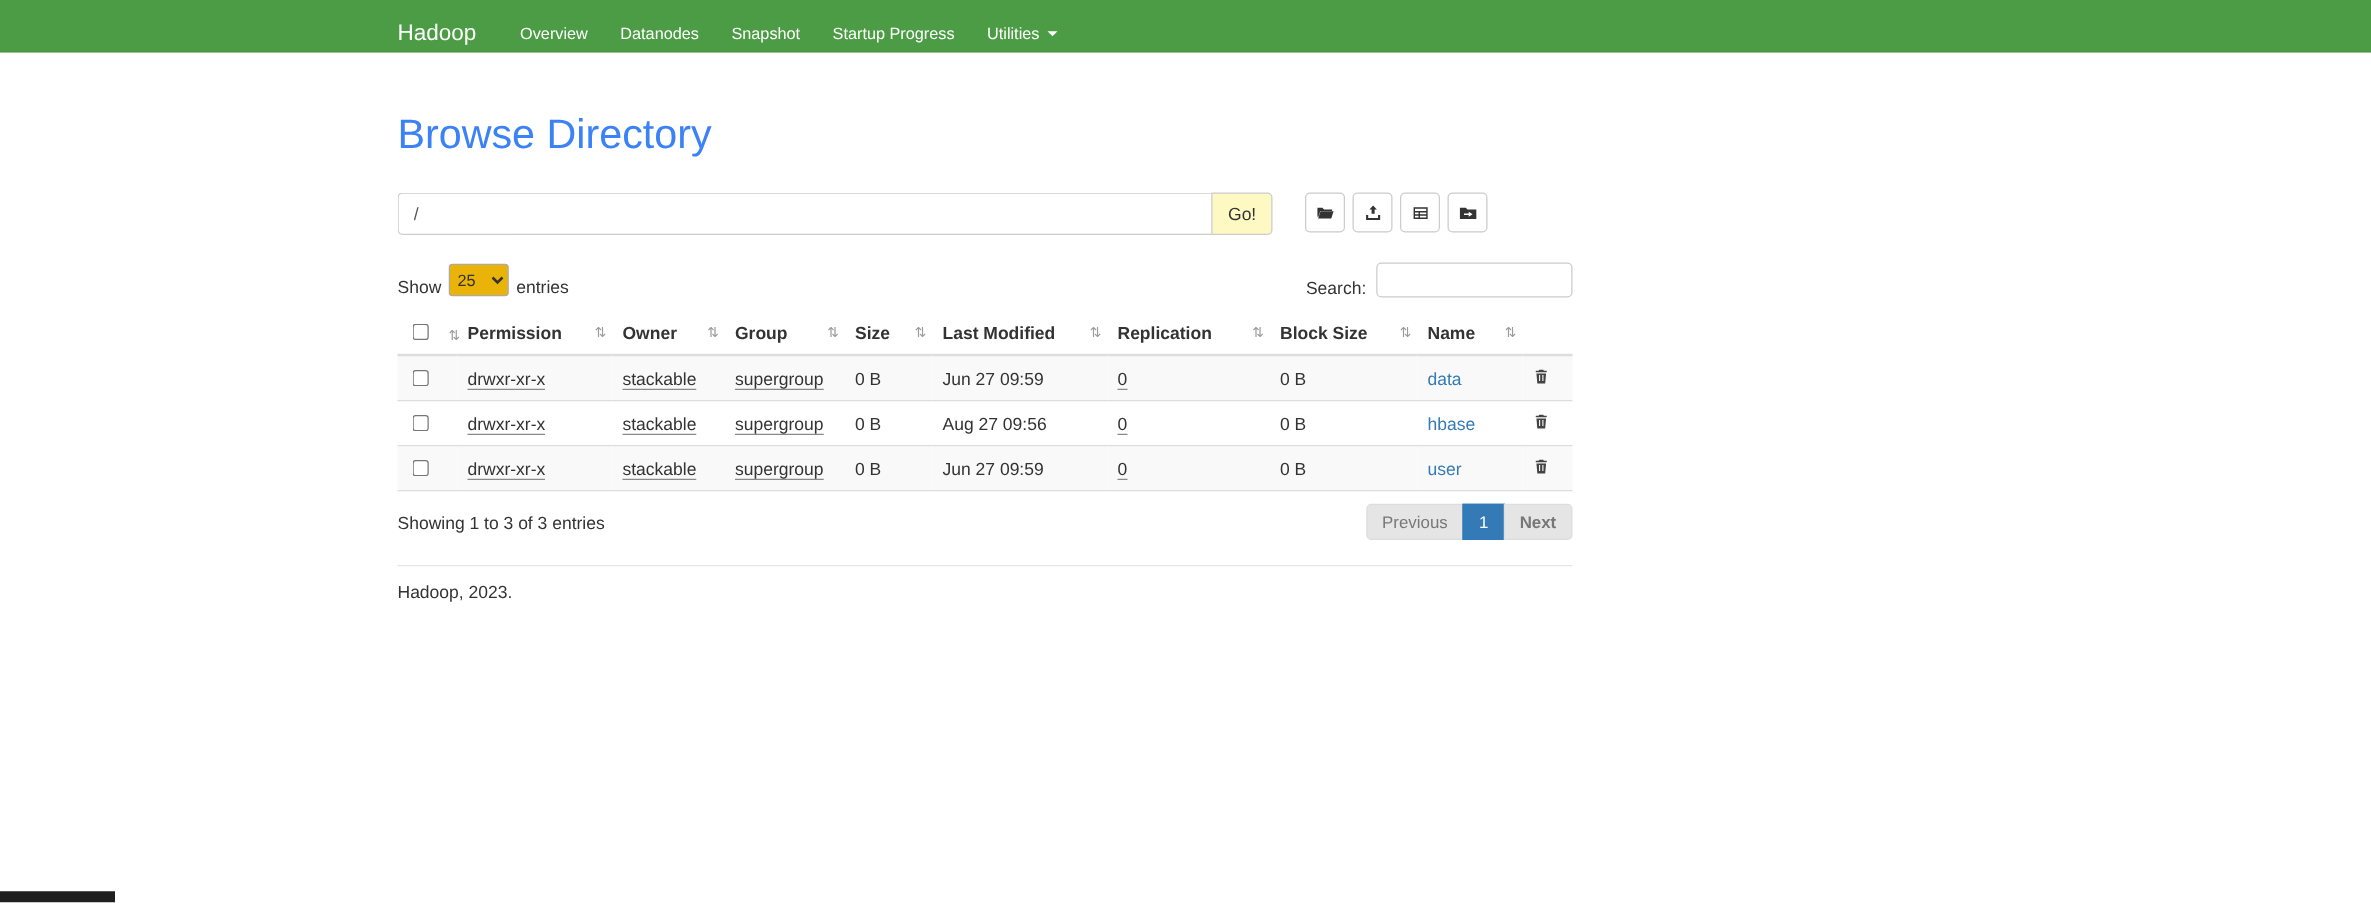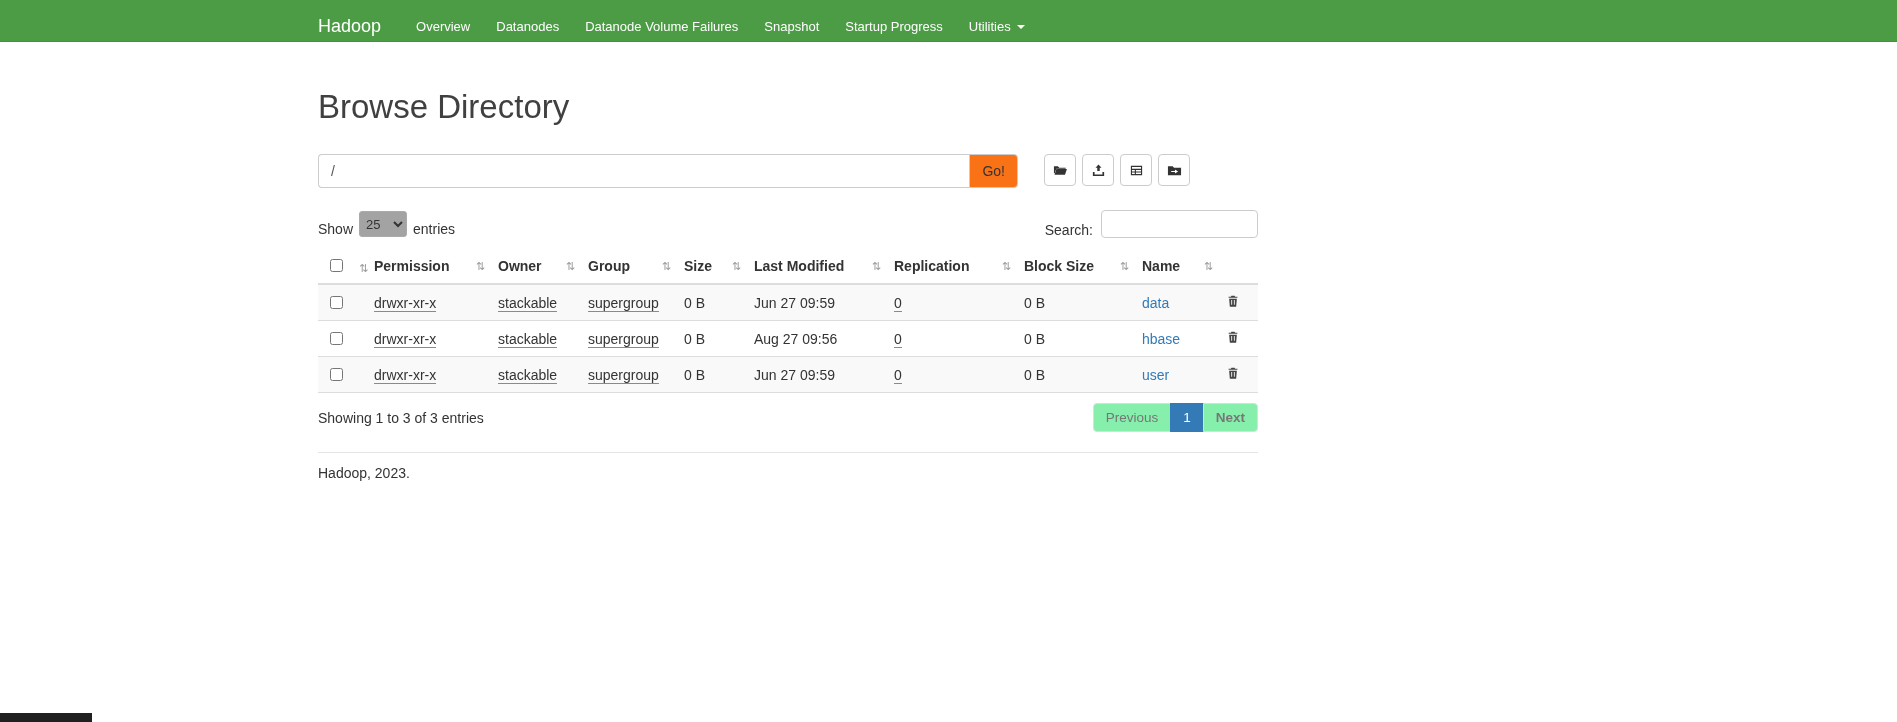--- a/index.html
+++ b/index.html
@@ -24,48 +24,48 @@
     color: #fff; font-size: 13px; text-decoration: none;
     padding: 0 13px; display: flex; align-items: center; height: 42px; white-space: nowrap;
   }
   .caret {
     display: inline-block; width: 0; height: 0;
     border-left: 4px solid transparent; border-right: 4px solid transparent;
     border-top: 4px solid #fff; margin-left: 6px;
   }
 
   
-  h1 { font-size: 33px; font-weight: 500; margin: 46px 0 28px 0; color: #404040; }
+  h1 { font-size: 33px; font-weight: 500; margin: 46px 0 28px 0; color: #3b82f6; }
 
   
   .explorer-bar { display: flex; align-items: flex-start; margin-bottom: 22px; }
   .input-group { display: flex; width: 700px; }
   .path-input {
     flex: 1; height: 34px; padding: 6px 12px;
     border: 1px solid #ccc; border-right: none;
     border-radius: 4px 0 0 4px; font-size: 14px; color: #555; outline: none;
   }
   .go-btn {
-    height: 34px; padding: 6px 12px; border: 1px solid #ccc; background: #f97316;
+    height: 34px; padding: 6px 12px; border: 1px solid #ccc; background: #fef9c3;
     border-radius: 0 4px 4px 0; font-size: 14px; color: #333; cursor: pointer;
   }
   .toolbar { display: flex; gap: 6px; margin-left: 26px; }
   .icon-btn {
     width: 32px; height: 32px; border: 1px solid #ccc; background: #fff;
     border-radius: 4px; display: flex; align-items: center; justify-content: center;
     cursor: pointer; padding: 0;
   }
   .icon-btn svg { width: 15px; height: 15px; fill: #333; }
 
   
   .table-controls { display: flex; justify-content: space-between; align-items: center; margin-bottom: 10px; }
   .show-entries { display: flex; align-items: flex-end; }
   .show-entries select {
     margin: 0 6px; height: 26px; border: 1px solid #aaa; border-radius: 3px;
-    font-size: 13px; padding: 2px 2px; width: 48px; background: #a3a3a3; color: #333;
+    font-size: 13px; padding: 2px 2px; width: 48px; background: #eab308; color: #333;
   }
   .search-box { display: flex; align-items: flex-end; }
   .search-box label { margin-right: 8px; }
   .search-box input {
     width: 157px; height: 28px; border: 1px solid #ccc; border-radius: 4px;
     padding: 4px 8px; outline: none;
   }
 
   
   table.dir-table {
@@ -86,21 +86,21 @@
   th.col-check .sort-icon { position: static; transform: none; margin-left: 9px; vertical-align: middle; }
   .editable { border-bottom: 1px solid #8a8a8a; cursor: pointer; }
   a.dir-link { color: #337ab7; text-decoration: none; cursor: pointer; }
   .trash-btn { background: none; border: none; cursor: pointer; padding: 0; line-height: 0; }
   .trash-btn svg { width: 14px; height: 15px; fill: #444; }
 
   
   .table-footer { display: flex; justify-content: space-between; align-items: center; margin-top: 10px; }
   .pagination { list-style: none; display: flex; margin: 0; padding: 0; }
   .pagination li a {
-    display: block; padding: 6px 12px; border: 1px solid #ddd; background: #86efac;
+    display: block; padding: 6px 12px; border: 1px solid #ddd; background: #e5e5e5;
     color: #777; text-decoration: none; font-size: 13.5px; margin-left: -1px; cursor: pointer;
   }
   .pagination li:first-child a { border-radius: 4px 0 0 4px; margin-left: 0; }
   .pagination li:last-child a { border-radius: 0 4px 4px 0; font-weight: bold; }
   .pagination li.active a { background: #337ab7; border-color: #337ab7; color: #fff; }
 
   hr.divider { border: none; border-top: 1px solid #e5e5e5; margin: 20px 0 12px 0; }
   .site-footer { font-size: 14px; color: #333; margin: 0; }
 
   .bottom-artifact { position: absolute; left: 0; bottom: 0; width: 92px; height: 9px; background: #202020; }
@@ -110,23 +110,20 @@
 
 <nav class="navbar">
   <div class="container navbar-inner">
     <a href="#" class="brand">Hadoop</a>
     <ul class="nav">
       <li>
           <a href="#">Overview</a>
         </li>
       <li>
           <a href="#">Datanodes</a>
-        </li>
-      <li>
-          <a href="#">Datanode Volume Failures</a>
         </li>
       <li>
           <a href="#">Snapshot</a>
         </li>
       <li>
           <a href="#">Startup Progress</a>
         </li>
       <li>
         <a href="#">
           <span>Utilities</span>

